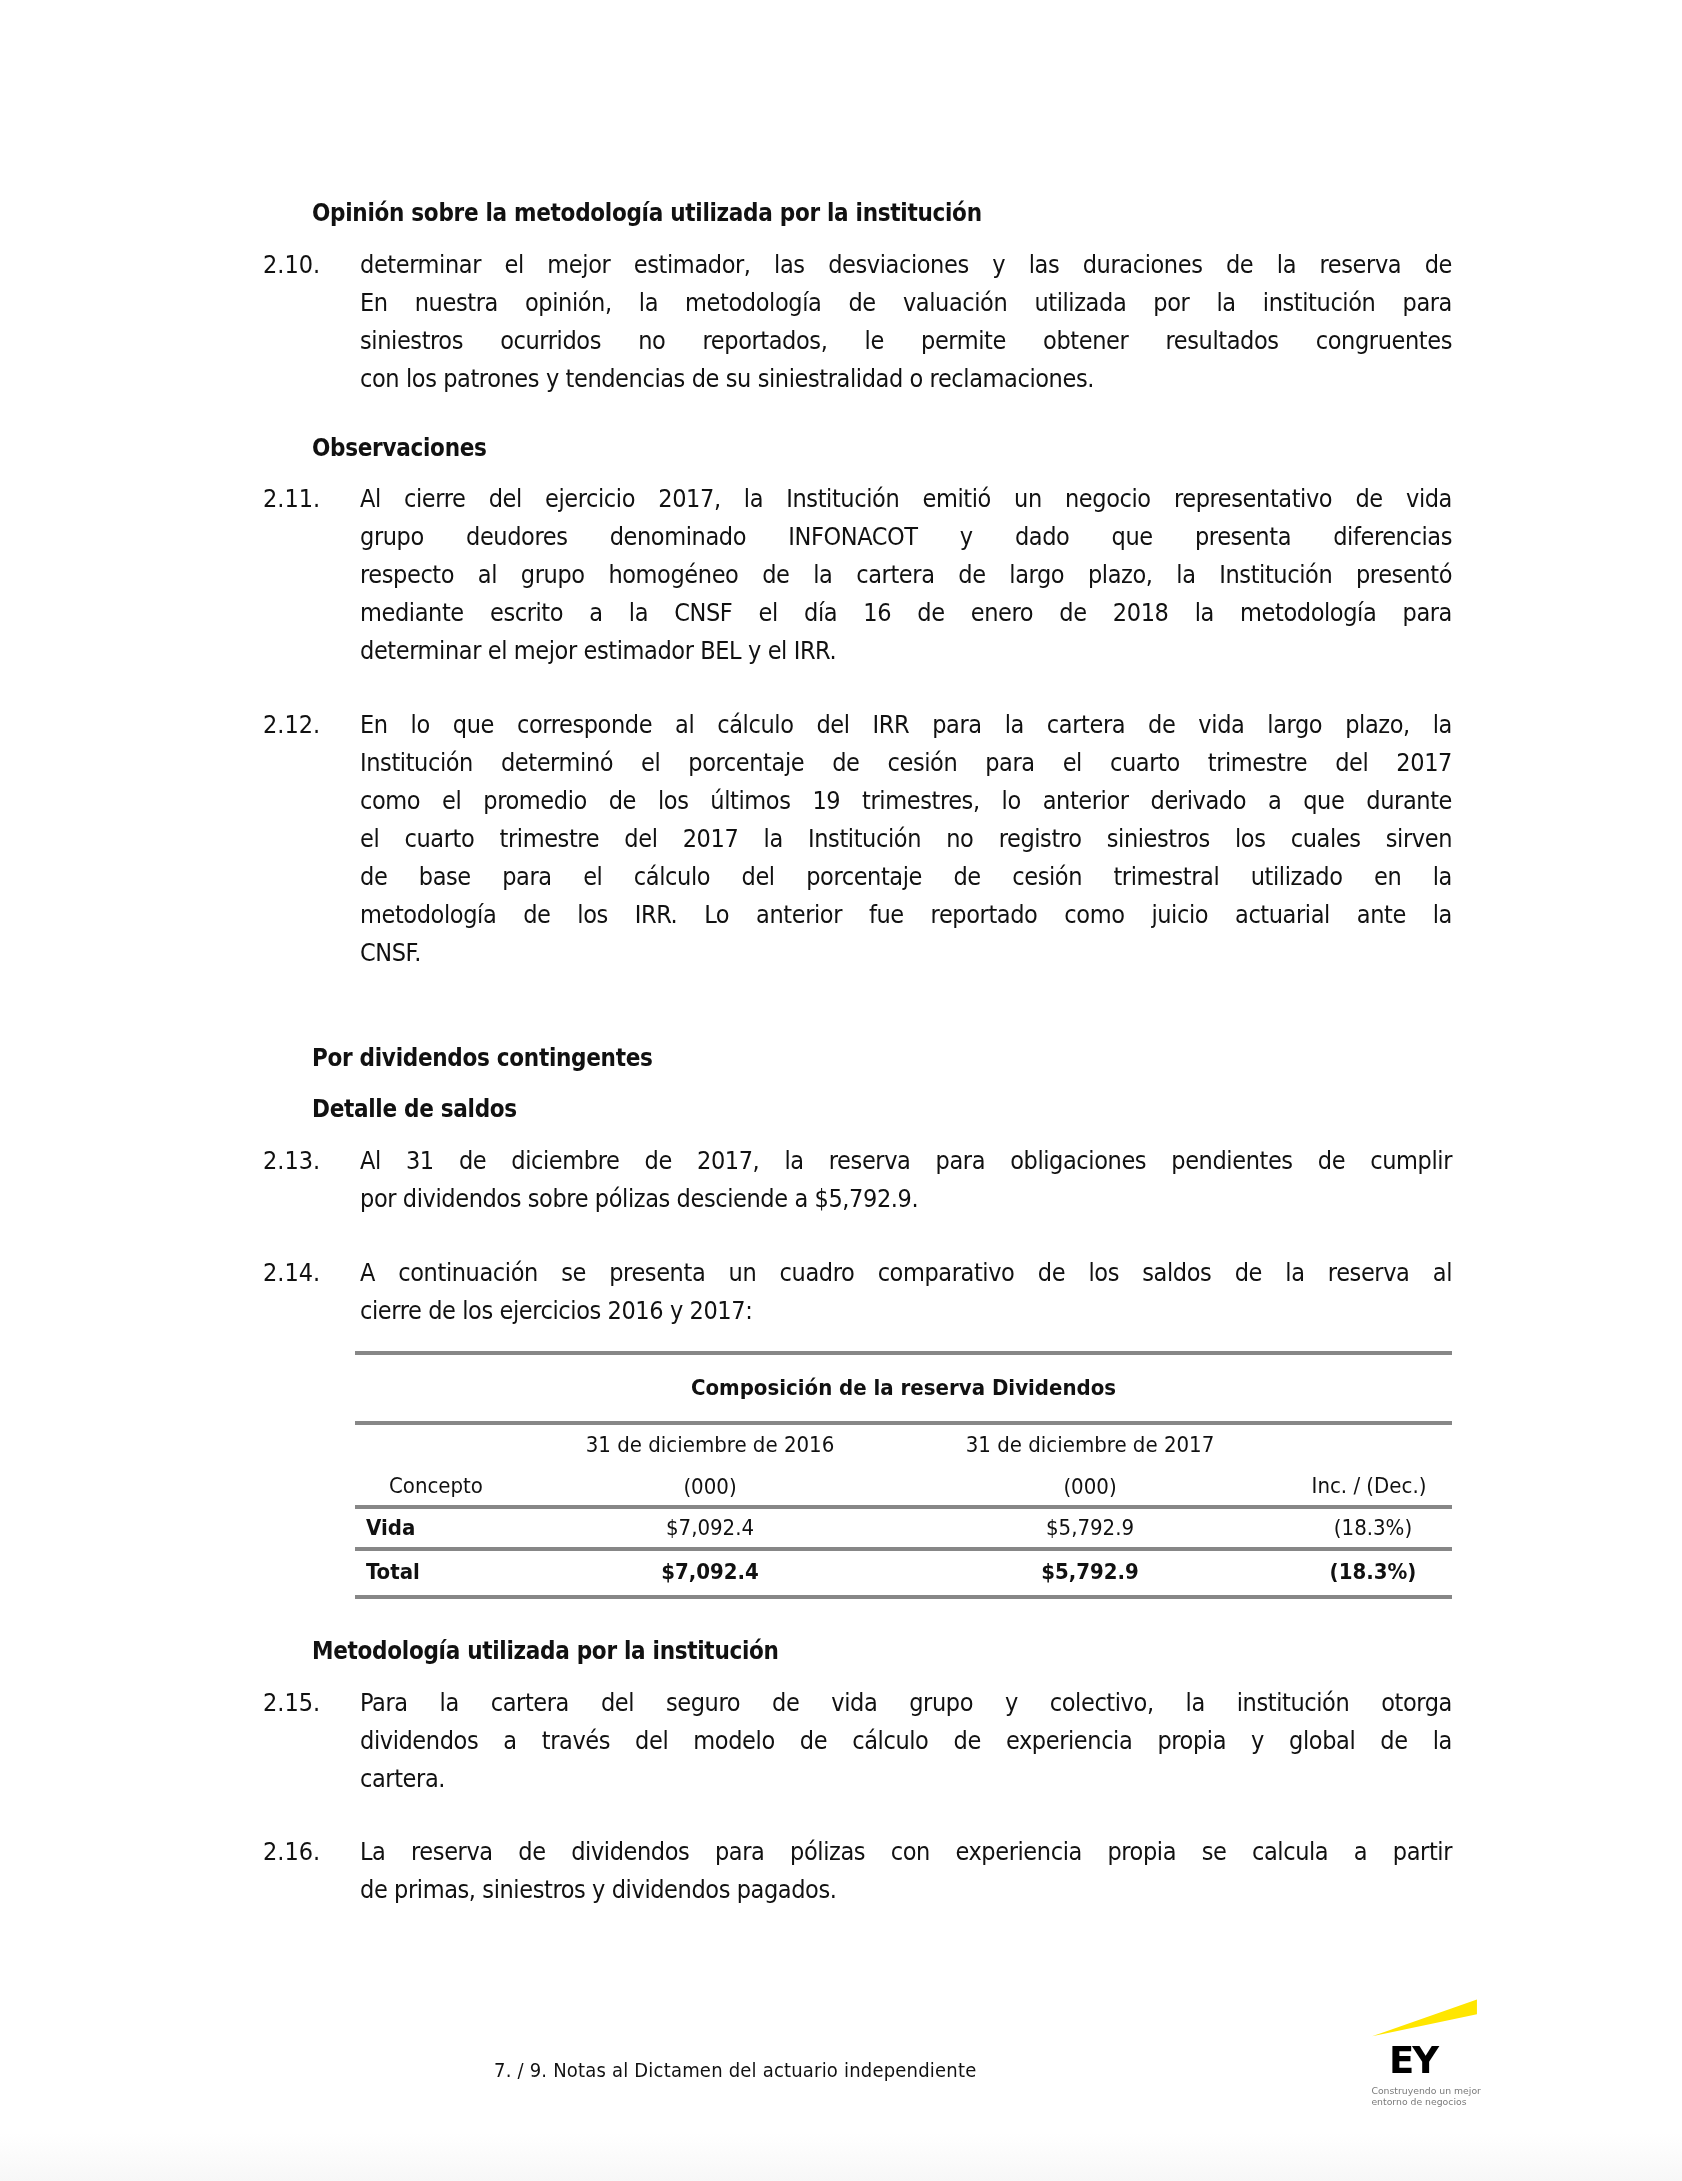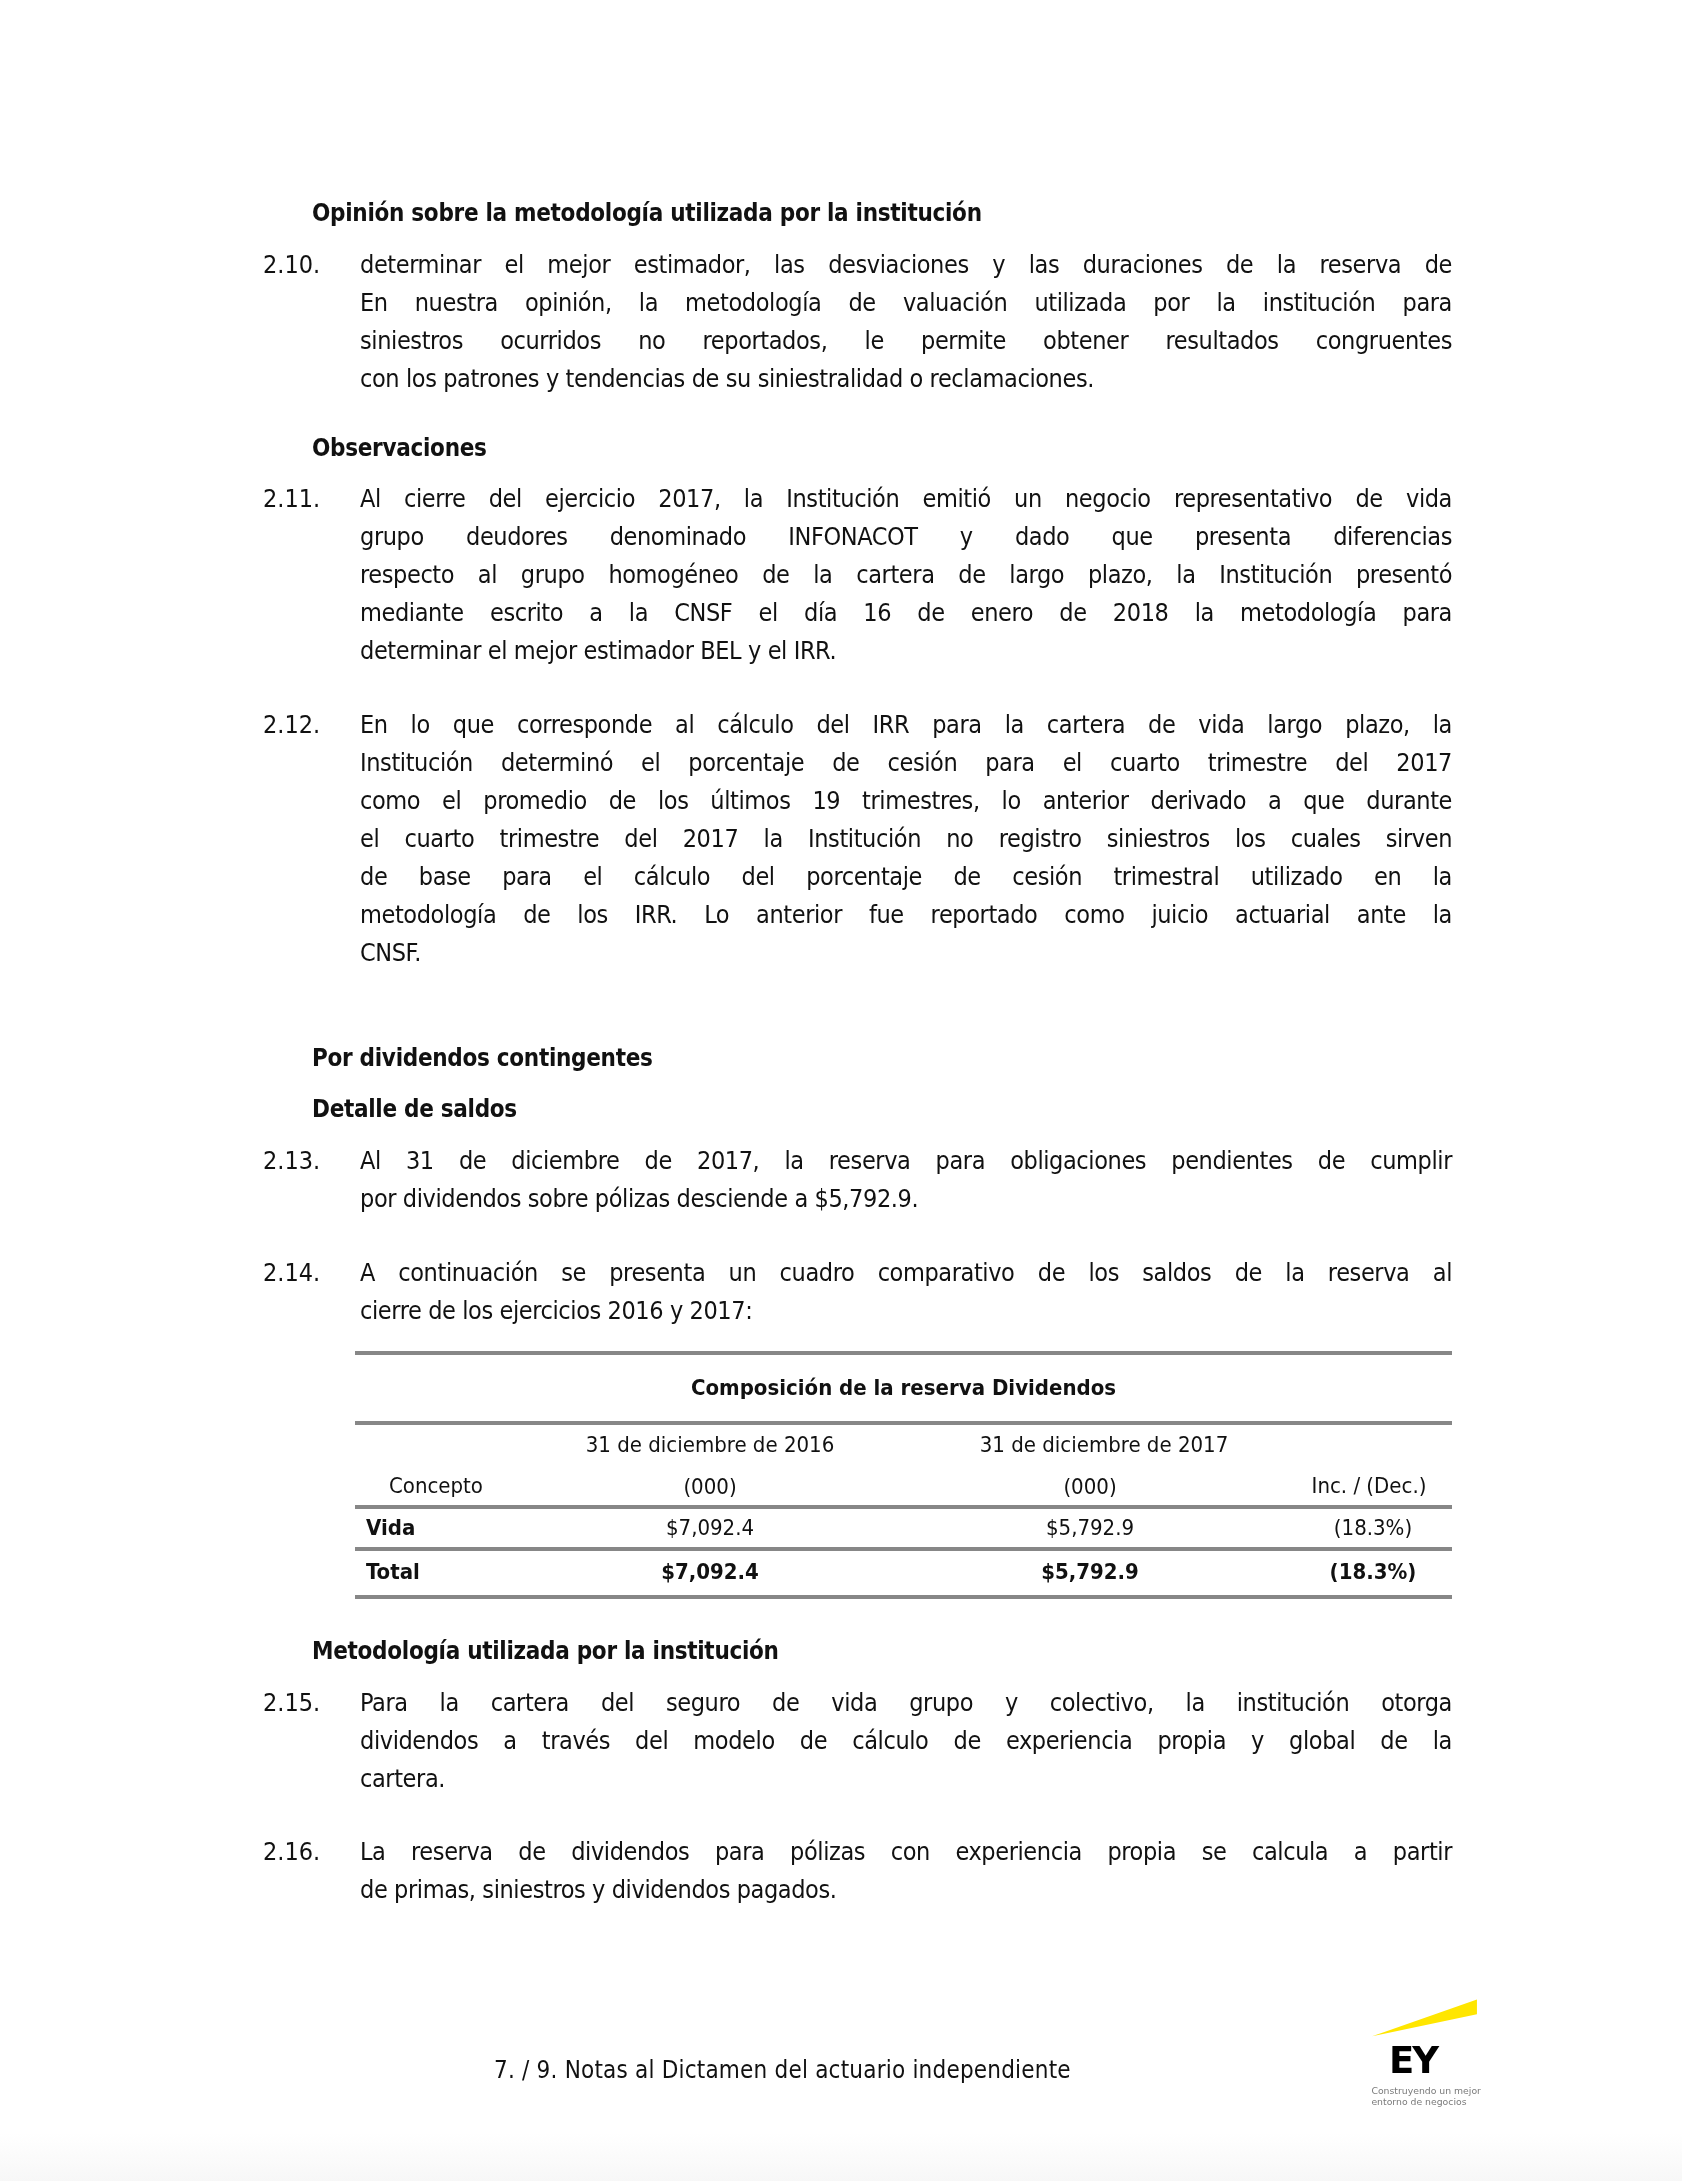--- a/index.html
+++ b/index.html
@@ -13,21 +13,21 @@
   .para { position:absolute; left:263px; width:1189px; }
   .num { position:absolute; left:0; top:0; font-size:25px; line-height:38px; }
   .txt { position:absolute; left:97px; width:1092px; font-size:25px; line-height:38px; text-align:justify; text-align-last:left; letter-spacing:-0.4px; }
   .txt .ln { display:block; text-align:justify; text-align-last:justify; white-space:nowrap; }
   .txt .ln.last { text-align-last:left; }
   .tbl { position:absolute; left:355px; width:1097px; top:1351px; height:249px; }
   .rule { position:absolute; left:0; width:100%; height:3.7px; background:#878787; }
   .cell { position:absolute; font-size:22px; line-height:28px; white-space:nowrap; transform:translateX(-50%); text-align:center; }
   .cell.left { transform:none; text-align:left; }
   .bold { font-weight:bold; }
-  .footer { position:absolute; left:494px; top:2055px; font-size:24px; line-height:30px; white-space:nowrap; letter-spacing:0.2px; }
+  .footer { position:absolute; left:494px; top:2055px; font-size:20px; line-height:30px; white-space:nowrap; letter-spacing:0.2px; }
   .logo { position:absolute; left:1364px; top:1994px; width:121px; height:121px; }
   .ey-text { position:absolute; left:25px; top:48px; font-family:"DejaVu Sans", sans-serif; font-weight:bold; font-size:37px; line-height:37px; color:#000000; letter-spacing:-1.9px; }
   .ey-tag { position:absolute; left:7.4px; top:91px; font-family:"DejaVu Sans", sans-serif; font-size:9.3px; line-height:11px; color:#7a7a7a; white-space:nowrap; }
 </style>
 </head>
 <body>
 
 <div class="h" style="top:199px;">Opinión sobre la metodología utilizada por la institución</div>
 <div class="para" style="top:246px;">
   <span class="num">2.10.</span>
@@ -81,21 +81,21 @@
 </div>
 
 <div class="tbl">
   <div class="rule" style="top:0;"></div>
   <div class="cell bold" style="left:50%; top:23px;">Composición de la reserva Dividendos</div>
   <div class="rule" style="top:70px;"></div>
 
   <div class="cell" style="left:81px; top:121px;">Concepto</div>
   <div class="cell" style="left:355px; top:80px;">31 de diciembre de 2016</div>
   <div class="cell" style="left:355px; top:122px;">(000)</div>
-  <div class="cell" style="left:735px; top:80px;margin-left:14px;">31 de diciembre de 2017</div>
+  <div class="cell" style="left:735px; top:80px;">31 de diciembre de 2017</div>
   <div class="cell" style="left:735px; top:122px;">(000)</div>
   <div class="cell" style="left:1014px; top:121px;">Inc. / (Dec.)</div>
   <div class="rule" style="top:154px;"></div>
 
   <div class="cell left bold" style="left:11px; top:163px;">Vida</div>
   <div class="cell" style="left:355px; top:163px;">$7,092.4</div>
   <div class="cell" style="left:735px; top:163px;">$5,792.9</div>
   <div class="cell" style="left:1018px; top:163px;">(18.3%)</div>
   <div class="rule" style="top:196px;"></div>
 

